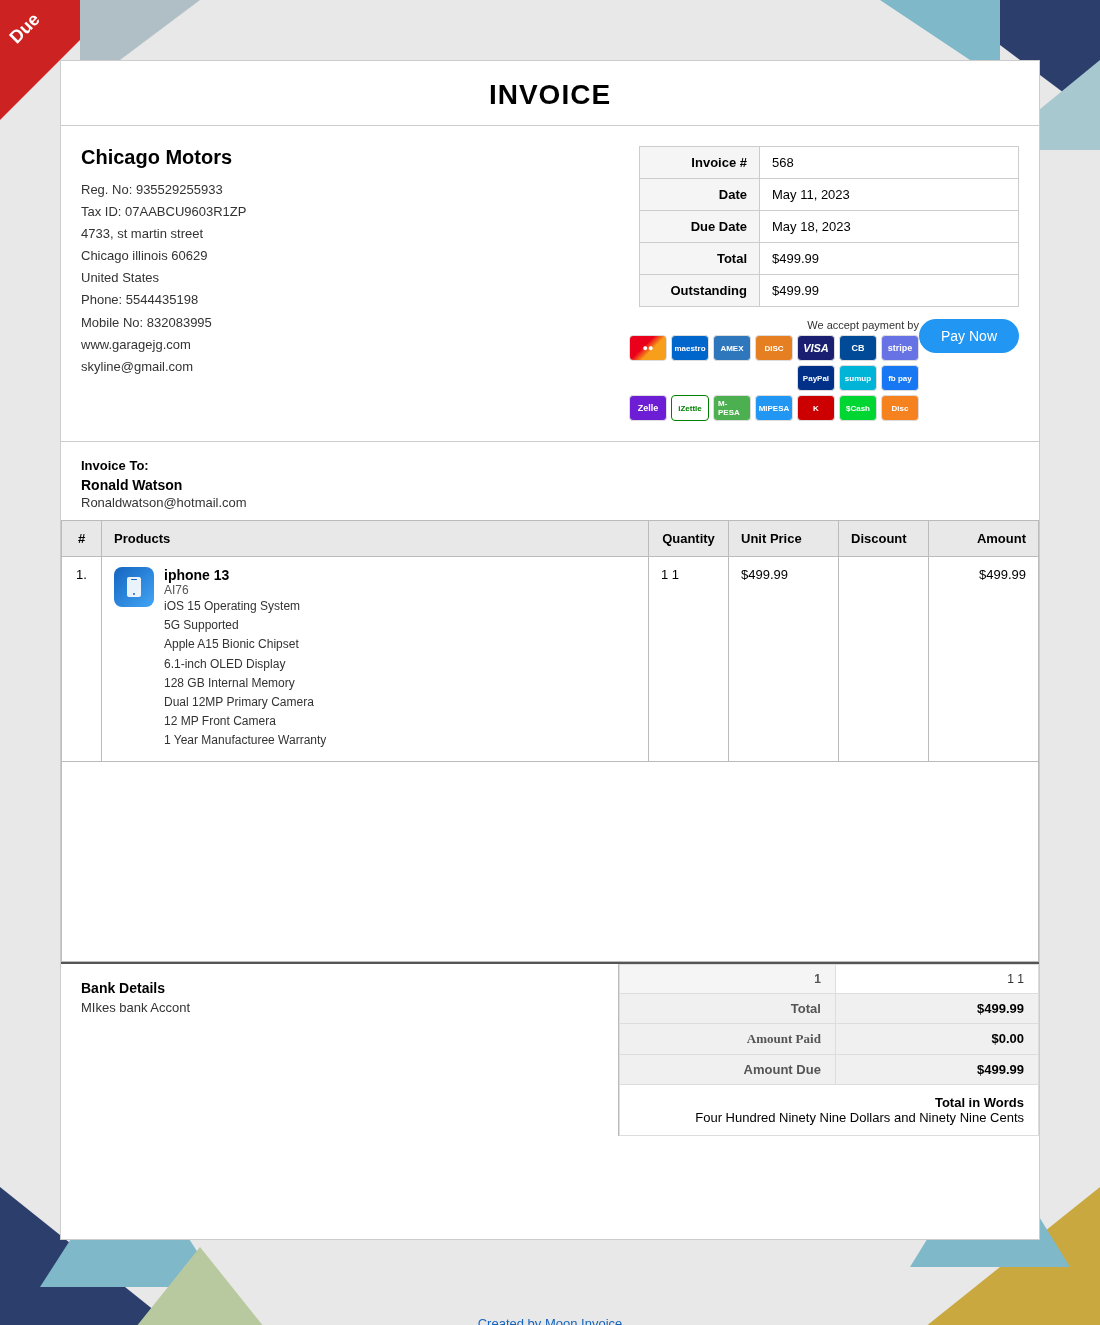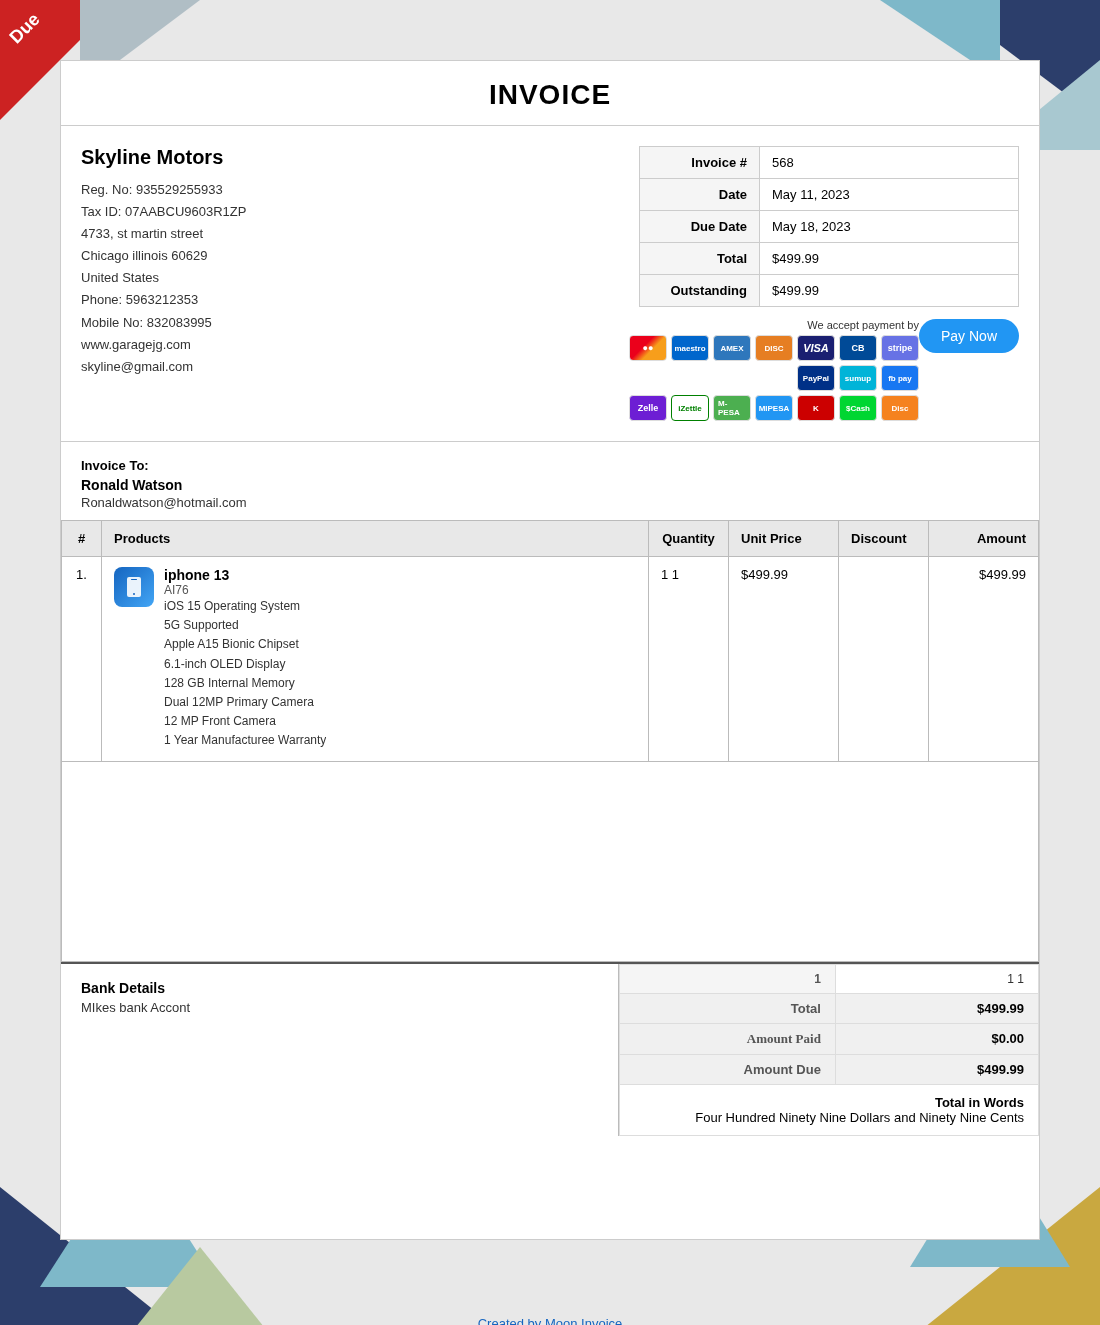--- a/index.html
+++ b/index.html
@@ -409,28 +409,28 @@
 
 <div class="due-badge">Due</div>
 
 <div class="invoice-container">
 
   <div class="invoice-title">INVOICE</div>
 
   <div class="invoice-header">
 
     <div class="company-info">
-      <div class="company-name">Skyline Motors</div>
+      <div class="company-name">Chicago Motors</div>
       <div class="company-details">
         <p>Reg. No: 935529255933</p>
         <p>Tax ID: 07AABCU9603R1ZP</p>
         <p>4733, st martin street</p>
         <p>Chicago illinois 60629</p>
         <p>United States</p>
-        <p>Phone: 5963212353</p>
+        <p>Phone: 5544435198</p>
         <p>Mobile No: 832083995</p>
         <p>www.garagejg.com</p>
         <p>skyline@gmail.com</p>
       </div>
     </div>
 
     <div class="invoice-meta">
       <table class="meta-table">
         <tbody>
             <tr>

